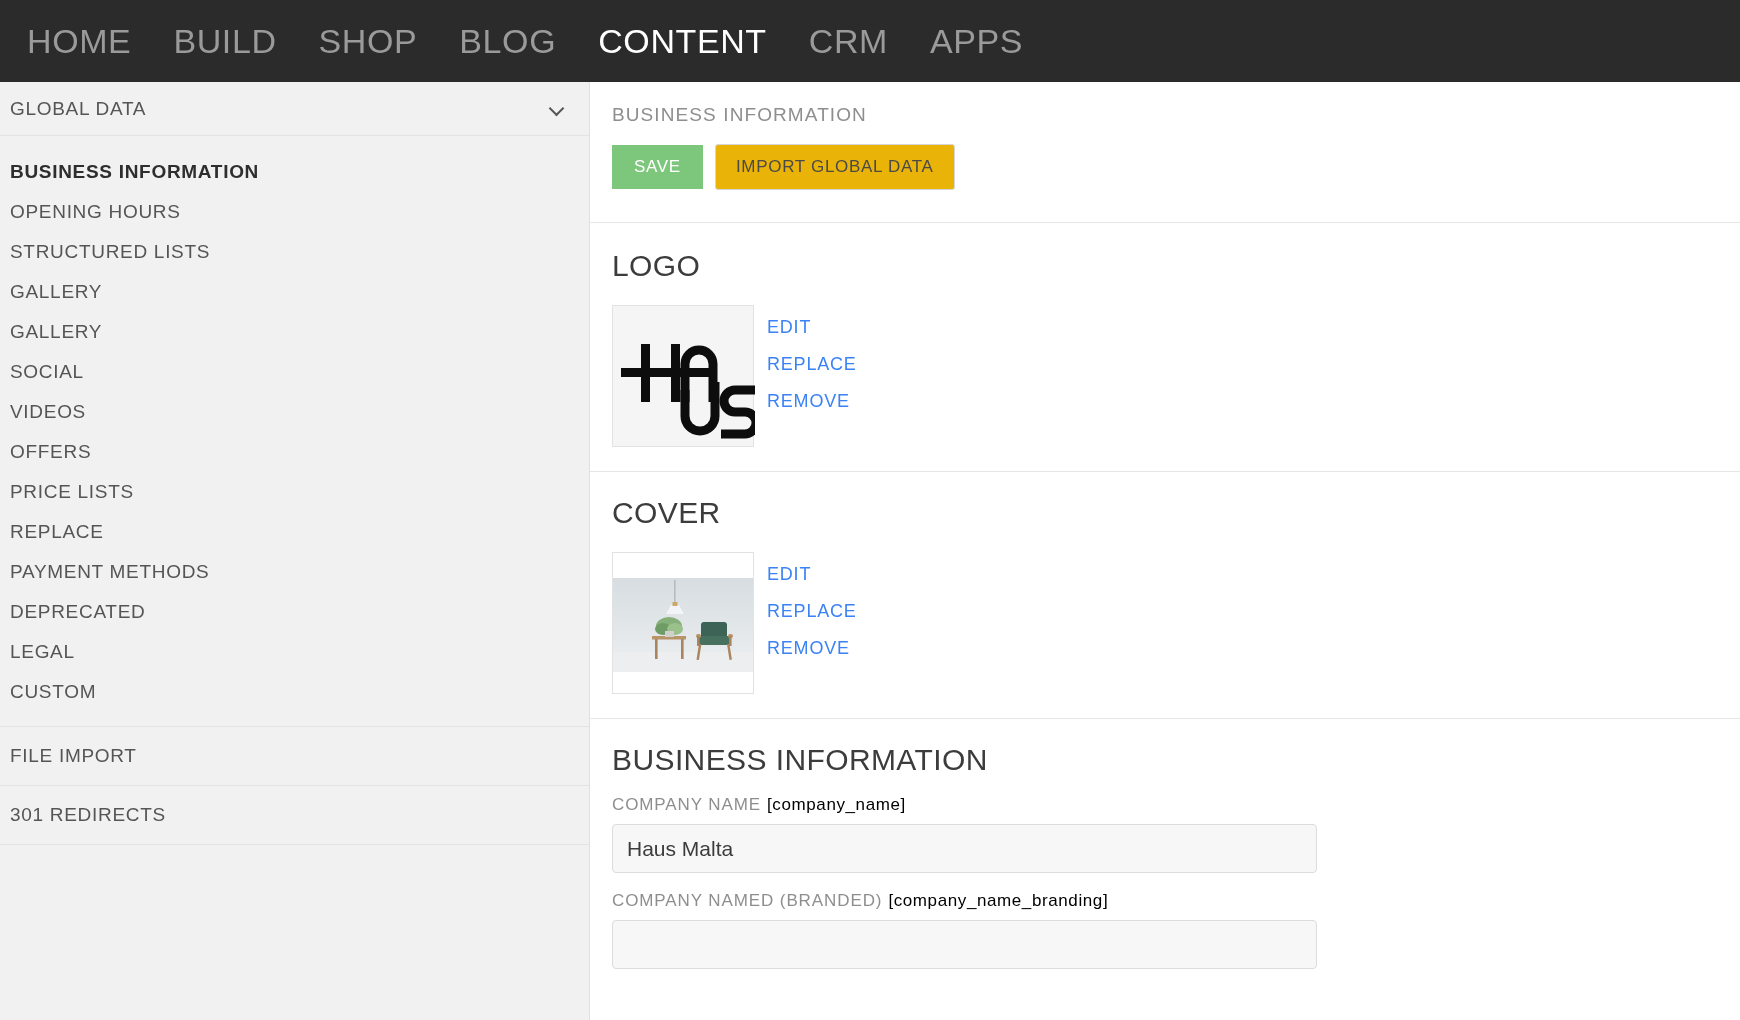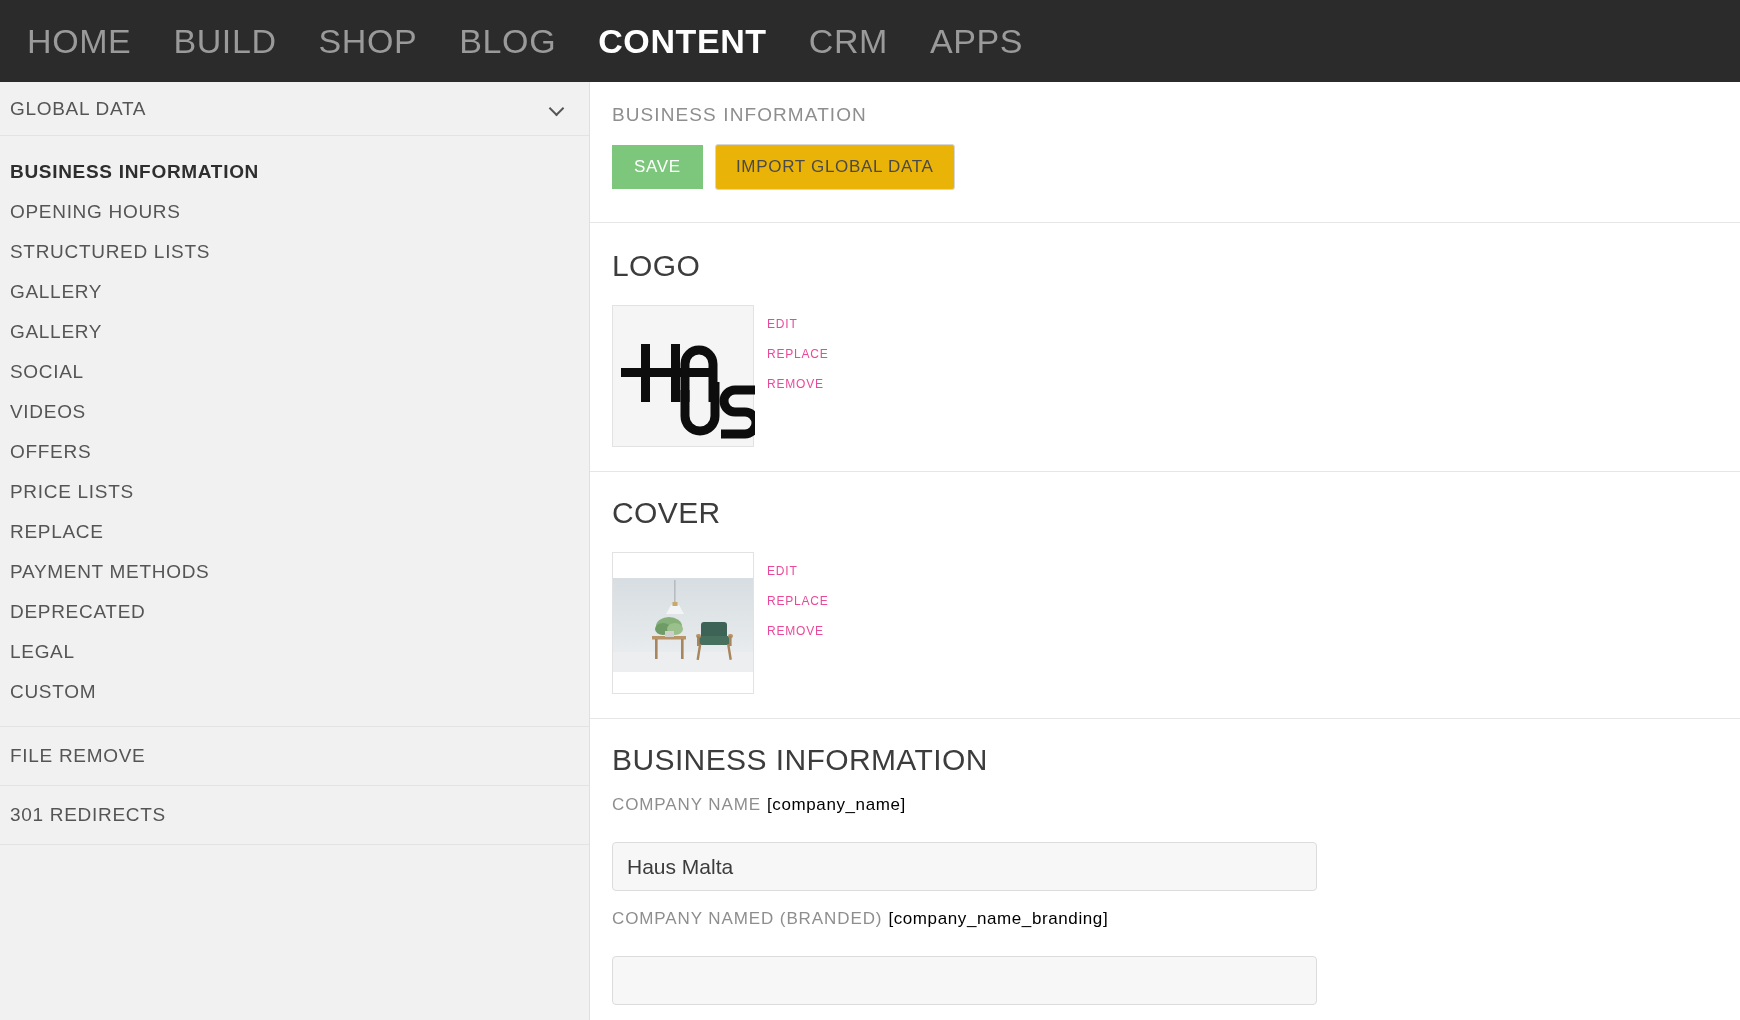--- a/index.html
+++ b/index.html
@@ -24,21 +24,21 @@
     color: #9a9a9a;
     font-size: 34px;
     letter-spacing: 0.6px;
     padding: 0 21px;
     line-height: 82px;
     cursor: pointer;
     white-space: nowrap;
   }
   .nav-item.active {
     color: #ffffff;
-    font-weight: bold;
+    font-weight: normal;
   }
 
   
   #shell {
     display: flex;
     height: 938px;
     width: 1740px;
     border-radius: 27px;
   }
 
@@ -197,22 +197,22 @@
     overflow: hidden;
   }
 
   .media-actions {
     display: flex;
     flex-direction: column;
     gap: 16px;
     padding-top: 12px;
   }
   .media-action {
-    font-size: 12px;
-    color: #ec4899;
+    font-size: 18px;
+    color: #3b82f6;
     letter-spacing: 0.8px;
     cursor: pointer;
     white-space: nowrap;
   }
 
   
   .form-group { padding-top: 18px; }
   .field-label {
     font-size: 17px;
     color: #8e8e8e;
@@ -228,21 +228,20 @@
     width: 705px;
     height: 49px;
     background: #f7f7f7;
     border: 1px solid #dcdcdc;
     border-radius: 4px;
     font-size: 21px;
     color: #3c3c3c;
     padding: 0 14px;
     font-family: "Liberation Sans", sans-serif;
     outline: none;
-    margin-top: 18px;
   }
   .text-input::placeholder { color: #b9b9b9; }
 </style>
 </head>
 <body>
 
 <div id="topnav">
   <div class="nav-item">HOME</div>
   <div class="nav-item">BUILD</div>
   <div class="nav-item">SHOP</div>
@@ -273,21 +272,21 @@
       <div class="side-item">PRICE LISTS</div>
       <div class="side-item">REPLACE</div>
       <div class="side-item">PAYMENT METHODS</div>
       <div class="side-item">DEPRECATED</div>
       <div class="side-item">LEGAL</div>
       <div class="side-item">CUSTOM</div>
     </div>
 
     <div class="side-divider"></div>
 
-    <div class="side-block">FILE REMOVE</div>
+    <div class="side-block">FILE IMPORT</div>
     <div class="side-block">301 REDIRECTS</div>
   </div>
 
   <div id="main">
 
     <div id="main-eyebrow">BUSINESS INFORMATION</div>
 
     <div id="action-bar">
       <button class="btn-save">SAVE</button>
       <button class="btn-outline">IMPORT GLOBAL DATA</button>

